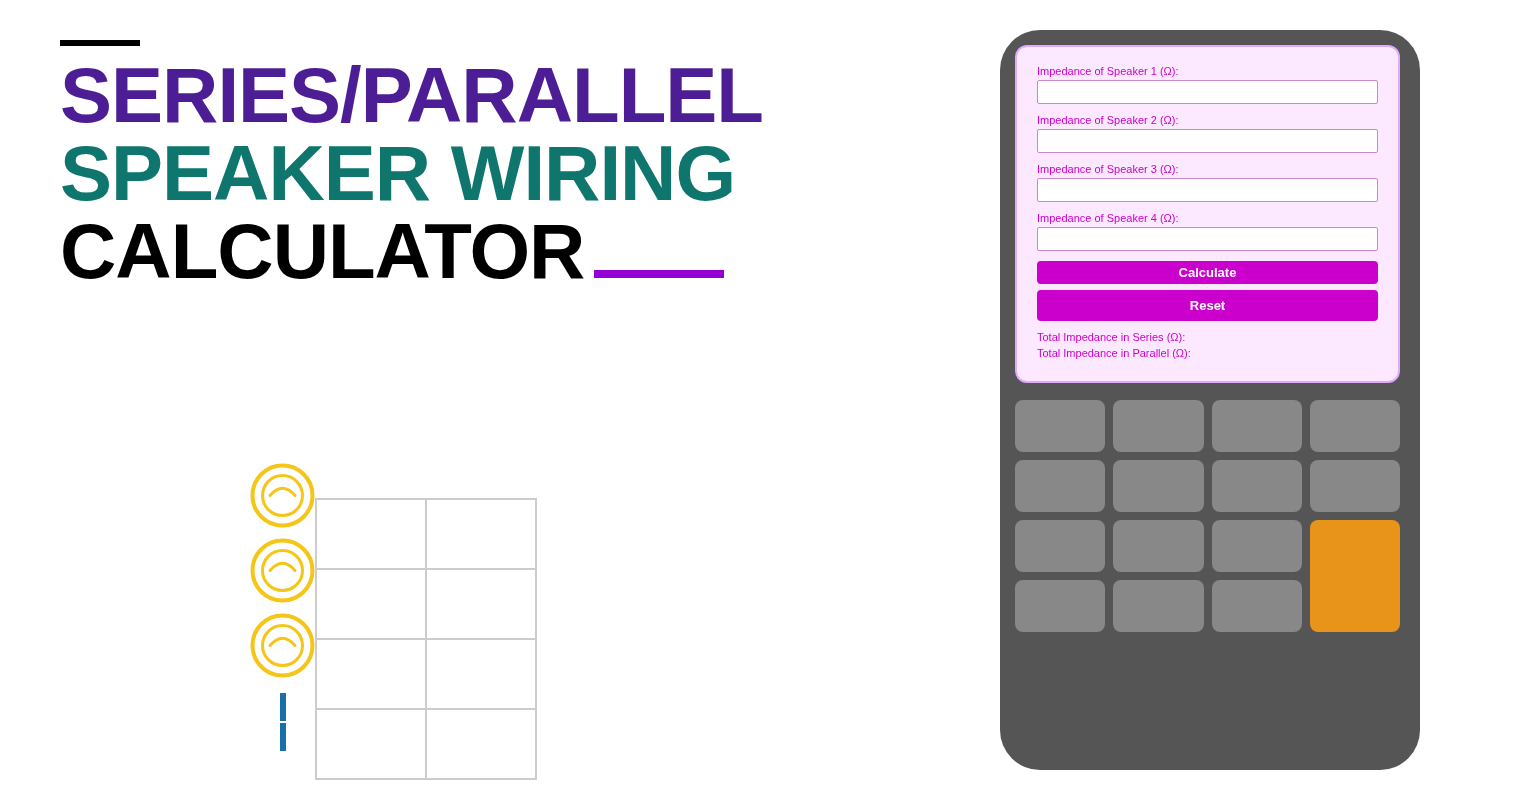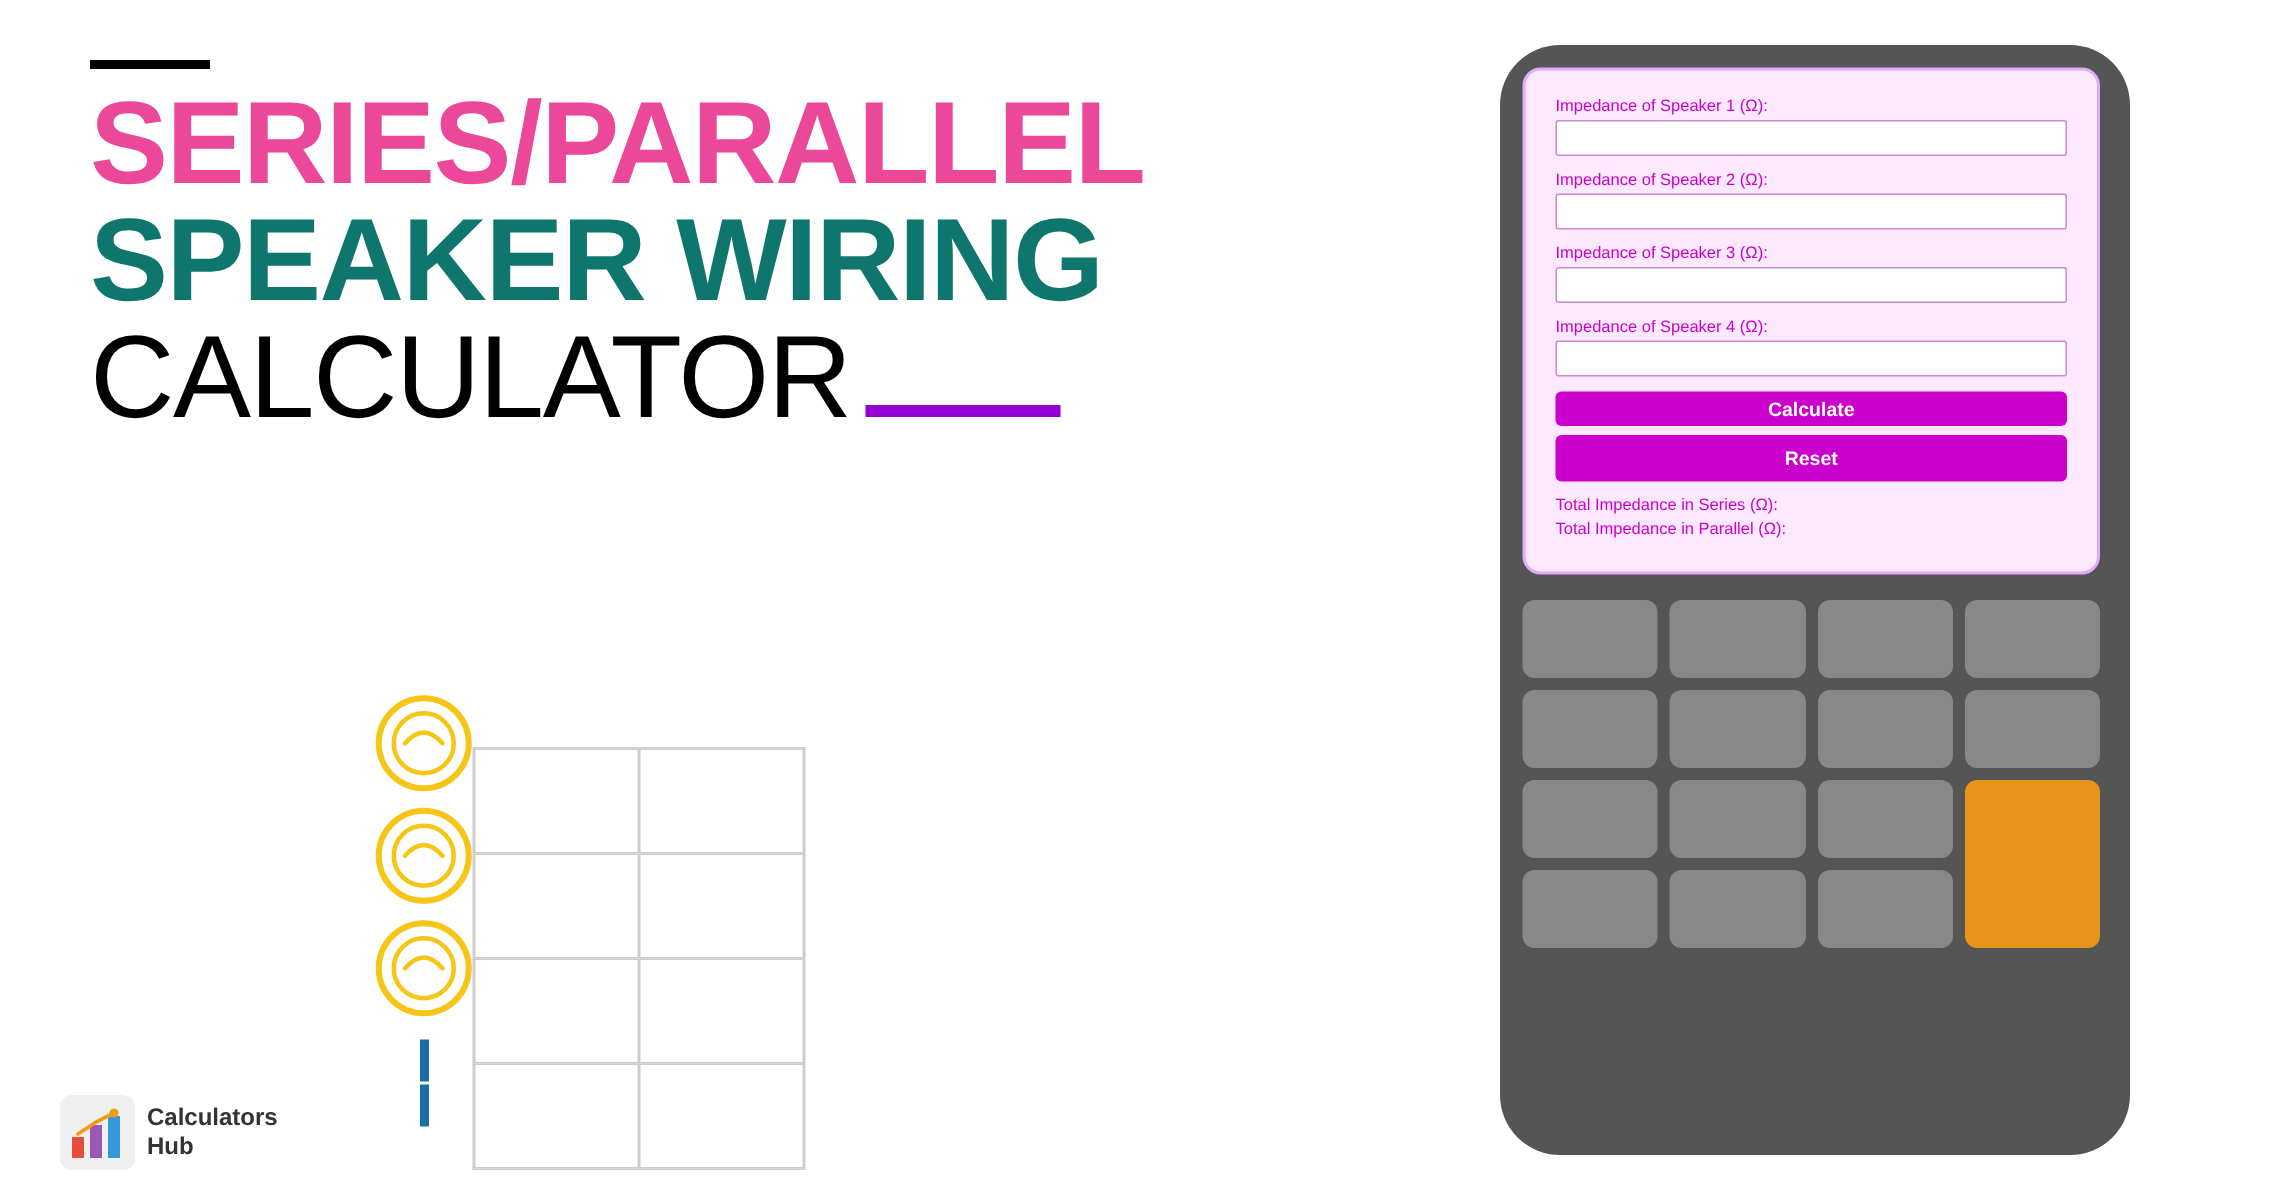--- a/index.html
+++ b/index.html
@@ -27,38 +27,38 @@
     .top-bar {
       width: 80px;
       height: 6px;
       background: #000000;
       margin-bottom: 10px;
     }
 
     .title-line1 {
       font-size: 78px;
       font-weight: 900;
-      color: #ec4899;
+      color: #4c1d95;
       line-height: 1.0;
       letter-spacing: -1px;
       text-transform: uppercase;
     }
 
     .title-line2 {
       font-size: 78px;
       font-weight: 900;
       color: #0f766e;
       line-height: 1.0;
       letter-spacing: -1px;
       text-transform: uppercase;
     }
 
     .title-line3 {
       font-size: 78px;
-      font-weight: 400;
+      font-weight: 700;
       color: #000000;
       line-height: 1.0;
       letter-spacing: -1px;
       text-transform: uppercase;
       display: flex;
       align-items: flex-end;
     }
 
     .underline-bar {
       width: 130px;
@@ -318,38 +318,20 @@
       <div class="grid-cell"></div>
       <div class="grid-cell"></div>
       <div class="grid-cell"></div>
       <div class="grid-cell"></div>
       <div class="grid-cell"></div>
       <div class="grid-cell"></div>
       <div class="grid-cell"></div>
     </div>
   </div>
 
-  <div class="logo">
-    <div class="logo-icon">
-      <svg viewBox="0 0 50 50" width="50" height="50">
-        <rect width="50" height="50" rx="8" fill="#f0f0f0"></rect>
-
-        <rect x="8" y="28" width="8" height="14" fill="#e74c3c"></rect>
-        <rect x="20" y="20" width="8" height="22" fill="#9b59b6"></rect>
-        <rect x="32" y="14" width="8" height="28" fill="#3498db"></rect>
-
-        <polyline points="12,26 24,18 36,12" fill="none" stroke="#f39c12" stroke-width="2.5" stroke-linecap="round"></polyline>
-        <circle cx="36" cy="12" r="3" fill="#f39c12"></circle>
-      </svg>
-    </div>
-    <div class="logo-text">
-      <span class="logo-text-top">Calculators</span>
-      <span class="logo-text-bottom">Hub</span>
-    </div>
-  </div>
 </div>
 
 <div class="right-section">
   <div class="calculator-body">
 
     <div class="calculator-screen">
       <div class="form-group">
         <label class="form-label">Impedance of Speaker 1 (Ω):</label>
         <input class="form-input" type="text" style="">
       </div>

